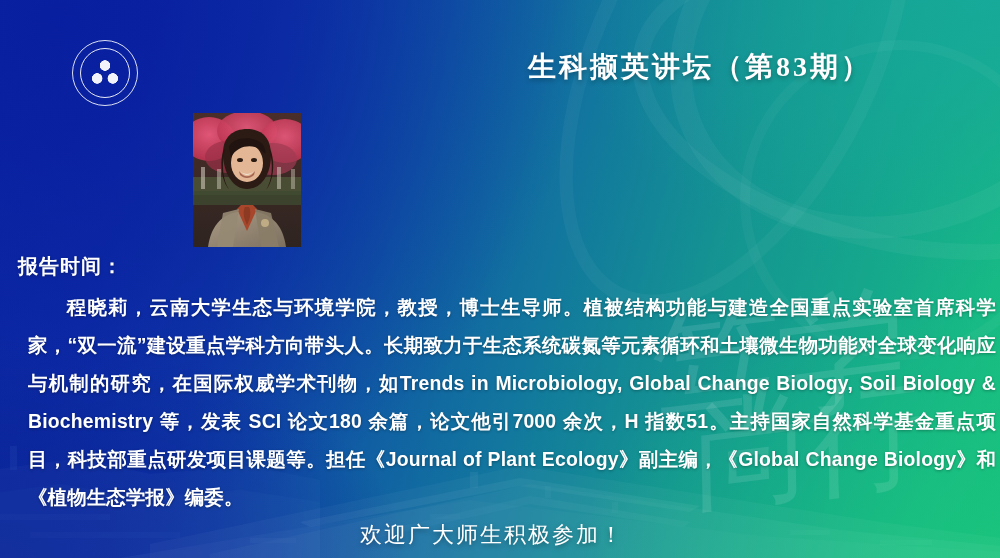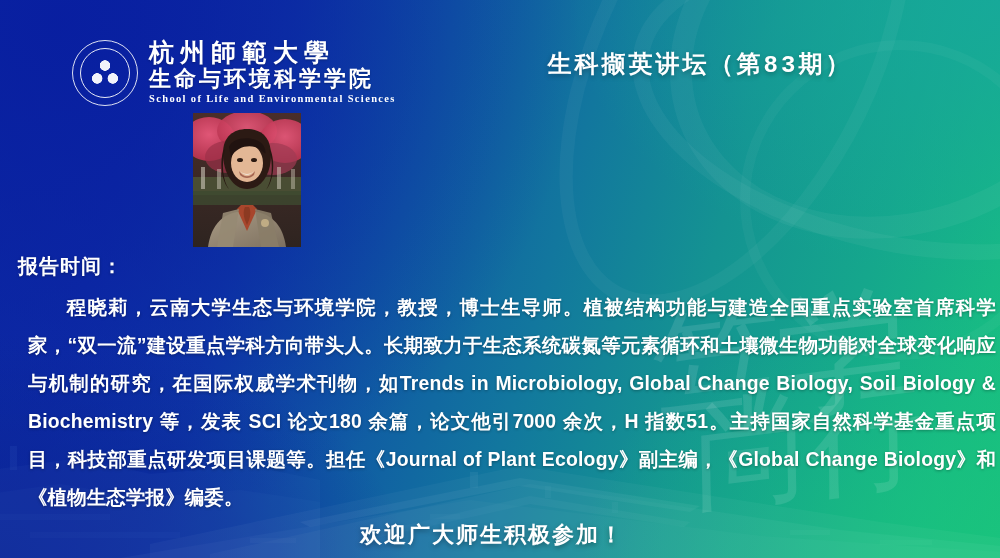--- a/index.html
+++ b/index.html
@@ -192,24 +192,24 @@
     background: #1b2c1c;
   }
   .photo svg { display: block; width: 100%; height: 100%; }
 
   
   .title {
     position: absolute;
     left: 460px; top: 48px;
     width: 480px;
     text-align: center;
-    font-size: 24px;
+    font-size: 28px;
     font-weight: 700;
     letter-spacing: 3px;
-    font-family: Liberation Mono, monospace;
+    font-family: Liberation Serif, serif;
     text-shadow: 0 2px 5px rgba(0,0,0,.30);
     white-space: nowrap;
   }
 
   
   .info {
     position: absolute;
     left: 420px; top: 120px;
     font-size: 19.5px;
     line-height: 29.5px;
@@ -249,21 +249,21 @@
   }
   .bio-body p { margin: 0; text-indent: 2em; }
 
   
   .footer-cta {
     position: absolute;
     left: 0; right: 16px;
     bottom: 8px;
     text-align: center;
     font-size: 22px;
-    font-weight: 700;
+    font-weight: 400;
     letter-spacing: 2px;
     font-family: "DejaVu Serif", "Liberation Serif", serif;
     text-shadow: 0 2px 5px rgba(0,0,0,.35);
   }
 </style>
 </head>
 <body>
 
 <div id="poster">
 
@@ -309,25 +309,20 @@
       <rect x="0" y="74" width="120" height="6" opacity="0.3"></rect>
       <rect x="40" y="92" width="150" height="6" opacity="0.28"></rect>
     </g>
   </svg>
 
   <div class="vert-mark">卓越</div>
 
   <div class="logo-wrap">
     <div class="seal">
       <div class="seal-arc"></div>
-    </div>
-    <div class="logo-text">
-      <div class="logo-cn1">杭州師範大學</div>
-      <div class="logo-cn2">生命与环境科学学院</div>
-      <div class="logo-en">School of Life and Environmental Sciences</div>
     </div>
   </div>
 
   <div class="photo">
     <svg viewBox="0 0 108 134" preserveAspectRatio="none">
       <defs>
         <linearGradient id="skyg" x1="0" y1="0" x2="0" y2="1">
           <stop offset="0%" stop-color="#4a2e2a"></stop>
           <stop offset="100%" stop-color="#2e2420"></stop>
         </linearGradient>

